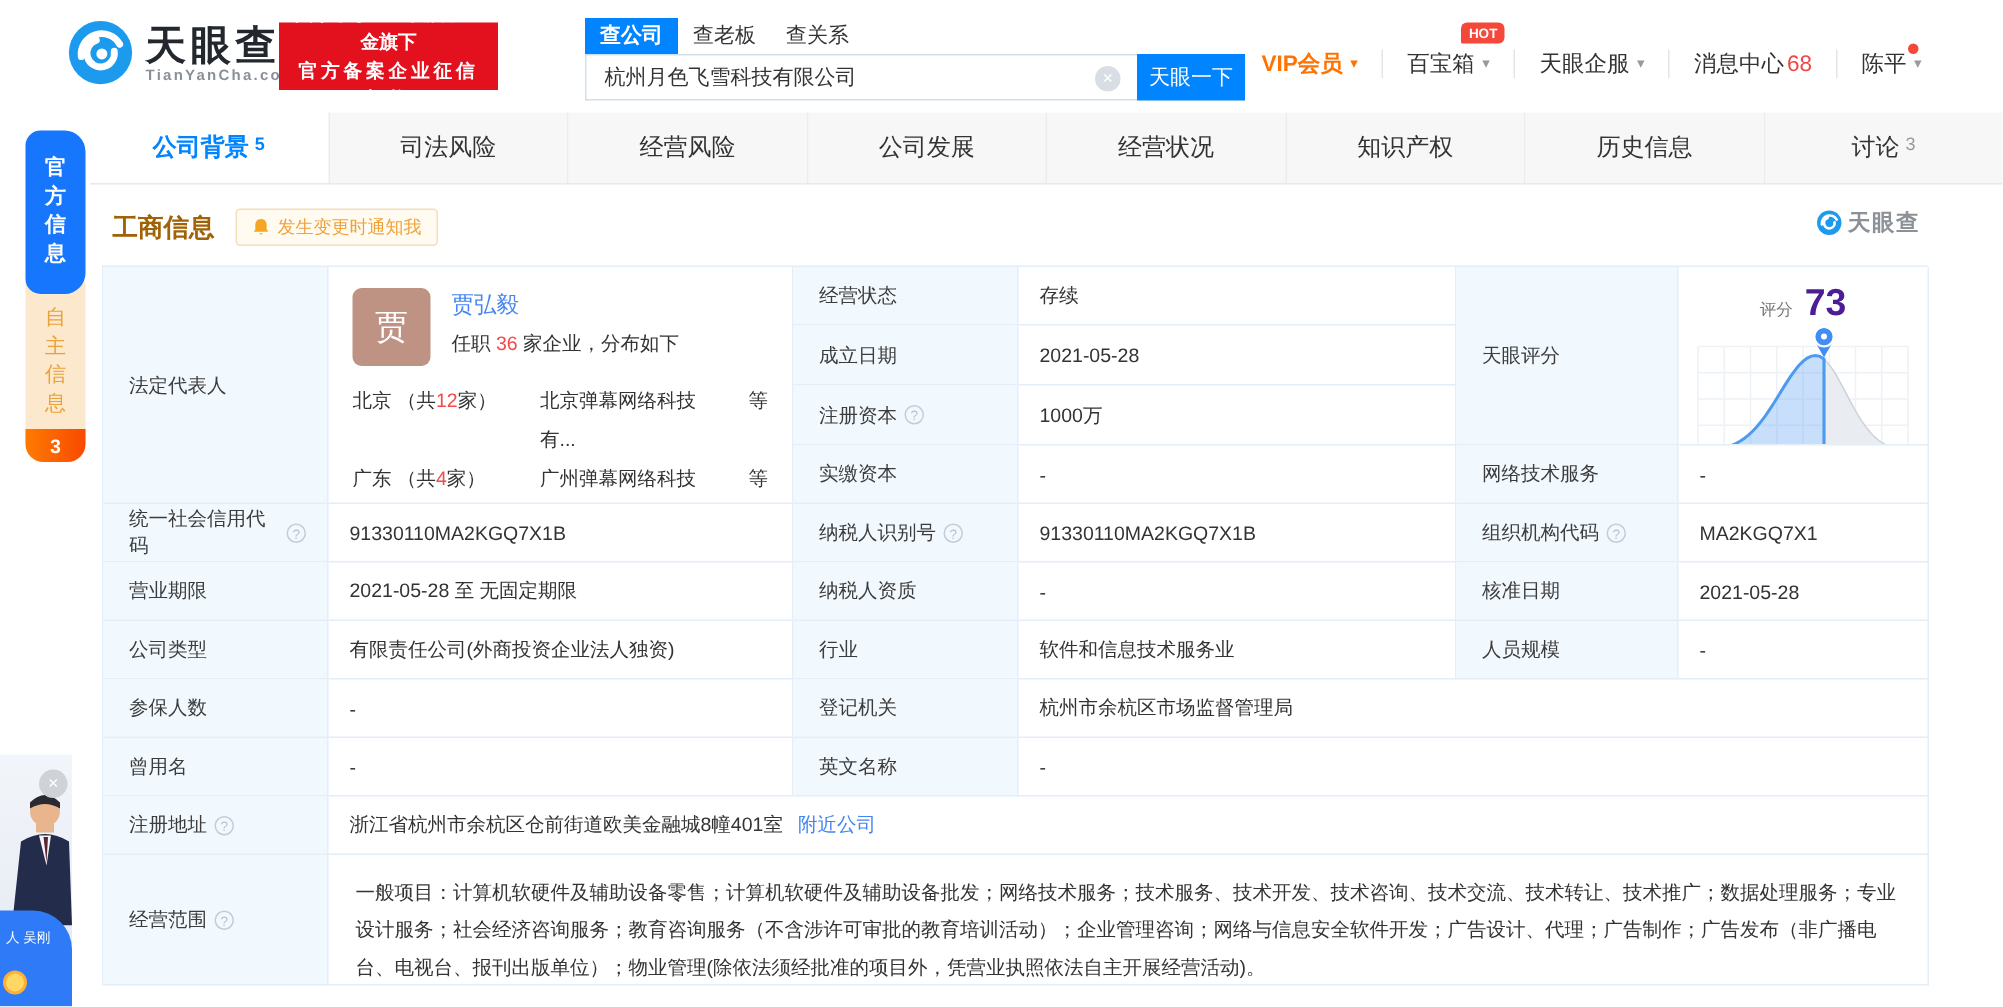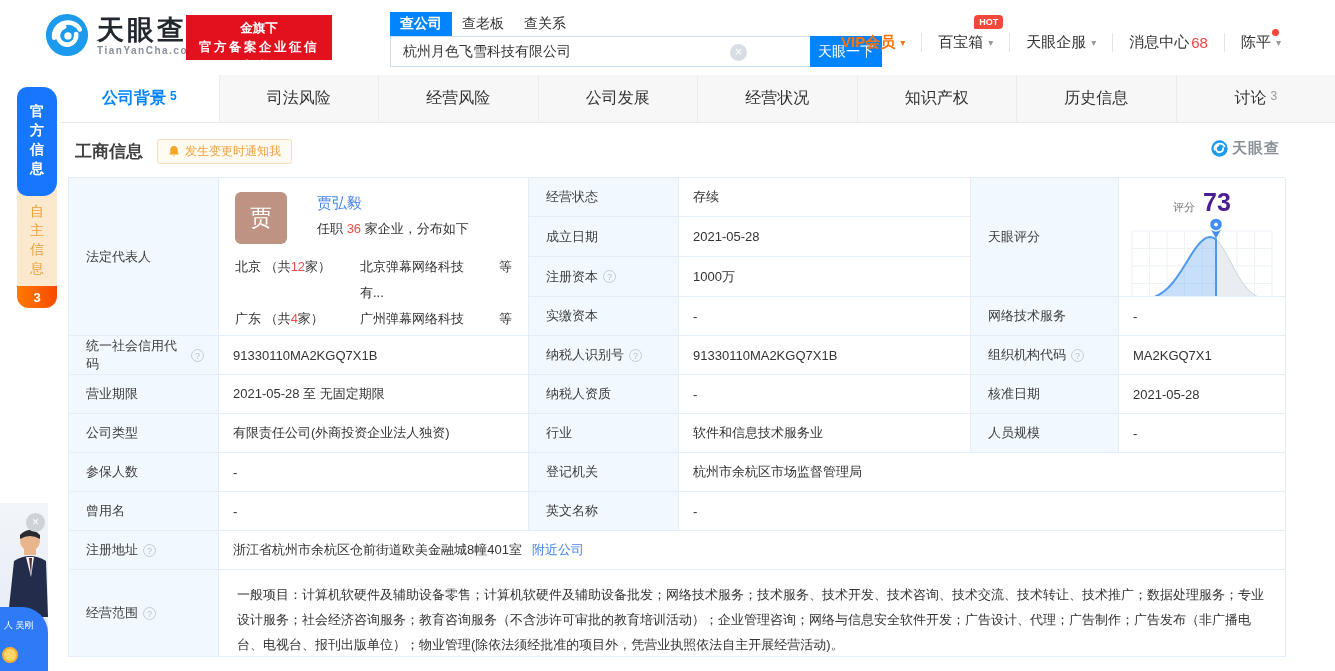--- a/index.html
+++ b/index.html
@@ -17,21 +17,21 @@
   .gov-badge { position:absolute; left:186px; top:15px; width:146px; height:45px; background:#e3101e;
     color:#fff; font-size:12.5px; font-weight:bold; display:flex; flex-direction:column;
     justify-content:center; padding:0 8px; line-height:19px; text-align:center; }
   .gov-badge .l2 { letter-spacing:2.5px; }
 
   .search-zone { position:absolute; left:390px; top:12px; }
   .search-tabs { display:flex; align-items:flex-end; height:24px; }
   .search-tab { font-size:14px; color:#333; padding:3px 10px; cursor:pointer; }
   .search-tab.active { background:#0084ff; color:#fff; font-weight:bold; }
   .search-box { display:flex; margin-top:0px; }
-  .search-input { width:420px; height:31px; border:1px solid #cfdff0; border-right:none;
+  .search-input { width:368px; height:31px; border:1px solid #cfdff0; border-right:none;
     padding:0 30px 0 12px; font-size:14px; color:#333; outline:none;
     font-family:"Liberation Sans","DejaVu Sans",sans-serif; }
   .clear-btn { position:absolute; left:340px; margin-top:8px; width:17px; height:17px; border-radius:50%;
     background:#d9dee4; color:#fff; font-size:12px; line-height:16px; text-align:center; cursor:pointer; }
   .search-btn { width:72px; height:31px; background:#0084ff; color:#fff; border:none;
     font-size:14px; cursor:pointer; font-family:inherit; }
 
   .top-nav { position:absolute; right:38px; top:33px; display:flex; align-items:center; font-size:15px; }
   .nav-item { position:relative; padding:0 16px; display:flex; align-items:center; cursor:pointer; white-space:nowrap; }
   .nav-item + .nav-item { border-left:1px solid #e5e5e5; }
@@ -49,21 +49,21 @@
     border-right:1px solid #ececec; cursor:pointer; background:#f7f7f7; }
   .tab:last-child { border-right:none; }
   .tab.active { background:#fff; color:#0084ff; font-weight:bold; }
   .tab .cnt { font-size:12px; margin-left:4px; margin-top:-6px; }
   .tab.active .cnt { color:#0084ff; }
   .tab .cnt.gray { color:#999; font-weight:normal; }
 
   
   .section { position:relative; padding:14px 50px 0 68px; }
   .sec-head { display:flex; align-items:center; height:28px; margin-left:7px; }
-  .sec-title { font-size:17px; font-weight:bold; color:#404040; }
+  .sec-title { font-size:17px; font-weight:bold; color:#a16207; }
   .notify-badge { margin-left:14px; display:flex; align-items:center; height:25px; padding:0 10px;
     border:1px solid #f6debc; background:#fffbf0; border-radius:3px; color:#f0a23d; font-size:12px; cursor:pointer; }
   .notify-badge svg { margin-right:5px; }
   .watermark { position:absolute; right:55px; top:16px; display:flex; align-items:center; }
   .watermark .wm-text { font-size:15px; font-weight:bold; color:#8b9196; margin-left:4px; letter-spacing:1px; }
 
   
   .info-table { margin-top:12px; display:grid; width:1217px;
     grid-template-columns:150px 310px 150px 292px 148px 167px;
     grid-template-rows:39px 40px 40px 39px 39px 39px 39px 39px 39px 39px 87px;
@@ -72,21 +72,21 @@
     padding:0 14px; color:#333; overflow:hidden; }
   .lbl { background:#f2f9fe; color:#3c3c3c; padding-left:17px; }
   .help { display:inline-block; width:13px; height:13px; border:1px solid #c3ccd8; border-radius:50%;
     color:#b6c0cc; font-size:9px; line-height:12px; text-align:center; margin-left:5px; flex:none; }
 
   
   .legal-cell { flex-direction:column; align-items:stretch; justify-content:flex-start; padding:14px 0 8px 16px; }
   .lr-top { display:flex; }
   .avatar { width:52px; height:52px; border-radius:6px; background:#bf9384; color:#fff; font-size:22px;
     display:flex; align-items:center; justify-content:center; flex:none; }
-  .lr-info { margin-left:30px; padding-top:2px; }
+  .lr-info { margin-left:14px; padding-top:2px; }
   .lr-name { color:#4585f0; font-size:15px; cursor:pointer; }
   .lr-sub { margin-top:7px; font-size:13px; color:#333; }
   .red { color:#f34b4b; }
   .lr-regions { margin-top:10px; }
   .lr-row { display:flex; line-height:26px; }
   .lr-region { width:125px; flex:none; }
   .lr-comp { flex:1; display:flex; justify-content:flex-end; padding-right:16px; }
   .lr-suffix { margin-left:12px; }
 
   

